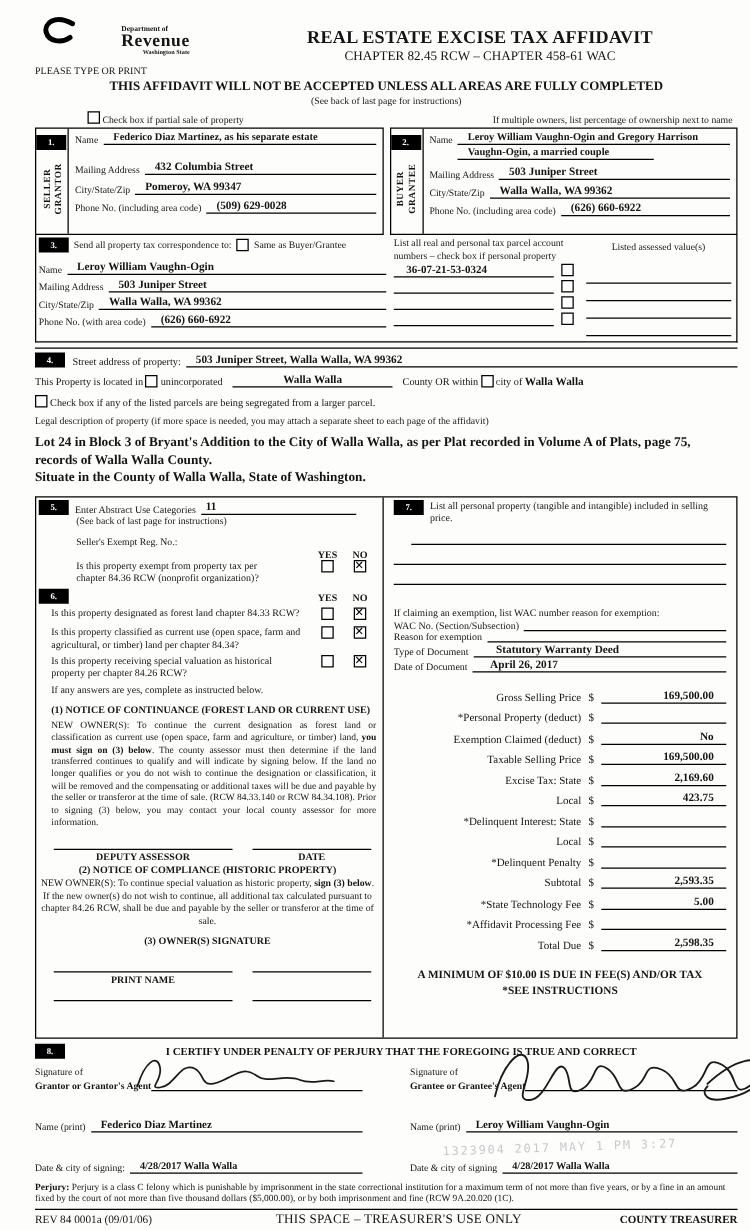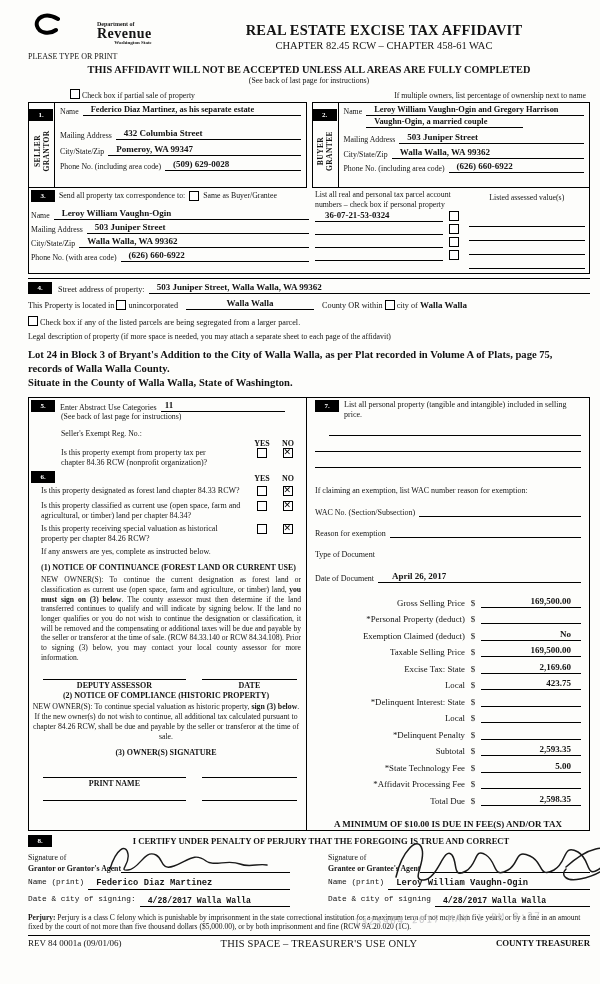--- a/index.html
+++ b/index.html
@@ -73,38 +73,38 @@
   .ctitle { font-size:8px; font-weight:bold; margin-top:6px; padding-left:10px; }
   .landrow { display:flex; gap:5px; align-items:center; font-size:8px; margin-top:8px; padding-left:10px; }
   .pairs { display:flex; gap:16px; padding:0 4px 0 12px; }
   .pcol { border-top:1px solid #000; text-align:center; font-size:8px; font-weight:bold; padding-top:1px; }
   .pcol.w1 { flex:1.5; } .pcol.w2 { flex:1; }
   .centerb { text-align:center; font-size:8px; font-weight:bold; }
   .centerp { text-align:center; font-size:7.8px; line-height:1.3; margin-top:2px; }
   
   .s7head { display:flex; font-size:8px; line-height:1.3; }
   .blankline { height:13px; border-bottom:1px solid #000; margin-top:2px; }
-  .frow { display:flex; align-items:flex-end; margin-top:12px; }
+  .frow { display:flex; align-items:flex-end; margin-top:0; }
   .frow .lab { font-size:8px; }
   .mrow { display:flex; align-items:flex-end; height:16.5px; }
   .mlabel { width:150px; text-align:right; font-size:8.8px; white-space:nowrap; }
   .mdollar { width:16px; text-align:center; font-size:8.8px; }
   .mval { flex:1; border-bottom:1px solid #000; text-align:right; font-weight:bold; font-size:9px; padding-right:10px; line-height:11px; }
   .minnote { text-align:center; font-size:9px; font-weight:bold; margin-top:12px; line-height:1.4; }
   
   .sec8 { margin-top:4px; }
   .certrow { display:flex; align-items:center; }
   .cert { flex:1; text-align:center; font-size:8.6px; font-weight:bold; }
   .siggrid { display:flex; gap:38px; margin-top:6px; }
   .sigcol { flex:1; position:relative; }
   .sigline1 { font-size:7.8px; }
   .sigrow { display:flex; align-items:flex-end; }
   .sigrow .who { font-size:7.8px; font-weight:bold; white-space:nowrap; }
   .sigrow .sline { flex:1; border-bottom:1px solid #000; height:10px; }
-  .nrow { display:flex; align-items:flex-start; margin-top:5px;font-family:Liberation Mono, monospace; }
+  .nrow { display:flex; align-items:flex-end; margin-top:21px; }
   .nrow .lab { font-size:7.8px; }
   .nrow .val { font-size:8.8px; }
   .sigsvg { position:absolute; pointer-events:none; }
   .perjury { font-size:7.5px; line-height:1.3; margin-top:6px; border-bottom:1.5px solid #000; padding-bottom:3px; }
   .footer { display:flex; justify-content:space-between; align-items:flex-start; margin-top:2px; }
   .f-left { font-size:9px; width:170px; }
   .f-center { font-size:10.5px; letter-spacing:0.2px; }
   .f-right { font-size:8.8px; font-weight:bold; width:150px; text-align:right; }
   .stamp { position:absolute; right:58px; bottom:60px; transform:rotate(-2deg);
            font-family:"DejaVu Sans Mono", monospace; font-size:9.5px; letter-spacing:1.5px; color:#c9c9cc; } .gap8{height:8px;}
@@ -387,20 +387,21 @@
       <div class="frow">
             <span class="lab">WAC No. (Section/Subsection)</span>
             <span class="val"></span>
           </div>
       <div class="frow">
             <span class="lab">Reason for exemption</span>
             <span class="val"></span>
           </div>
       <div class="frow">
             <span class="lab">Type of Document</span>
+            <span class="val" style="padding-left:18px;">Statutory Warranty Deed</span>
           </div>
       <div class="frow">
             <span class="lab">Date of Document</span>
             <span class="val" style="padding-left:14px;">April 26, 2017</span>
           </div>
       <div style="height:8px;"></div>
       <div class="mrow">
             <span class="mlabel">Gross Selling Price</span>
             <span class="mdollar">$</span>
             <span class="mval">169,500.00</span>

